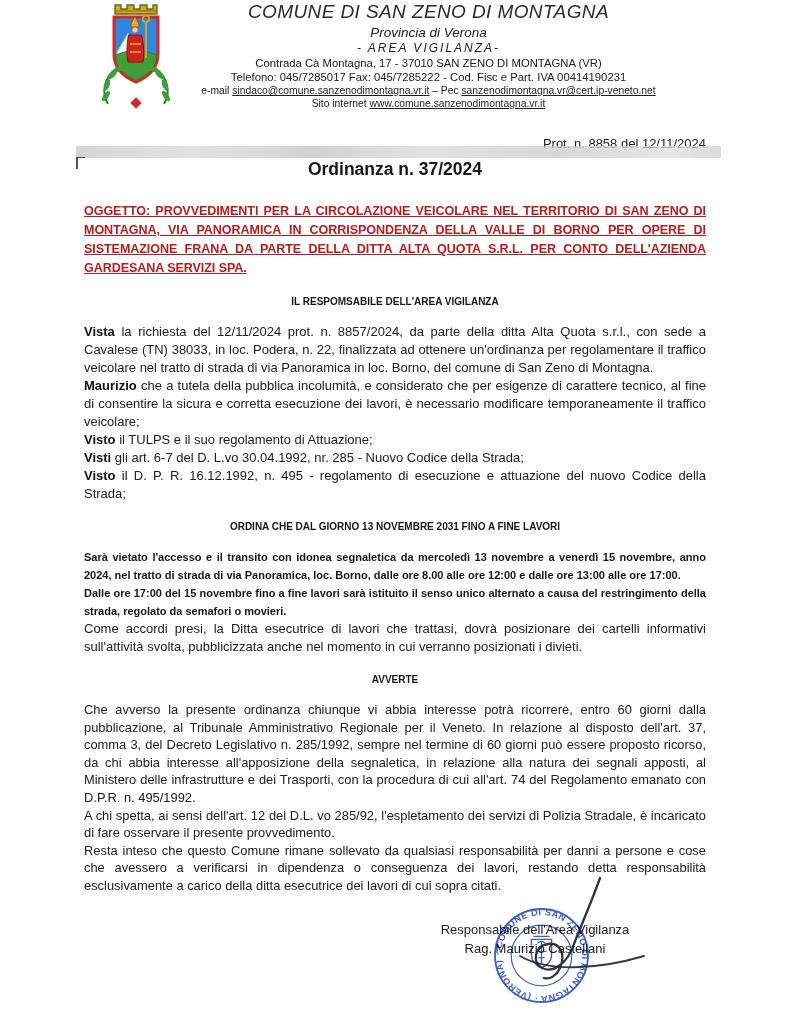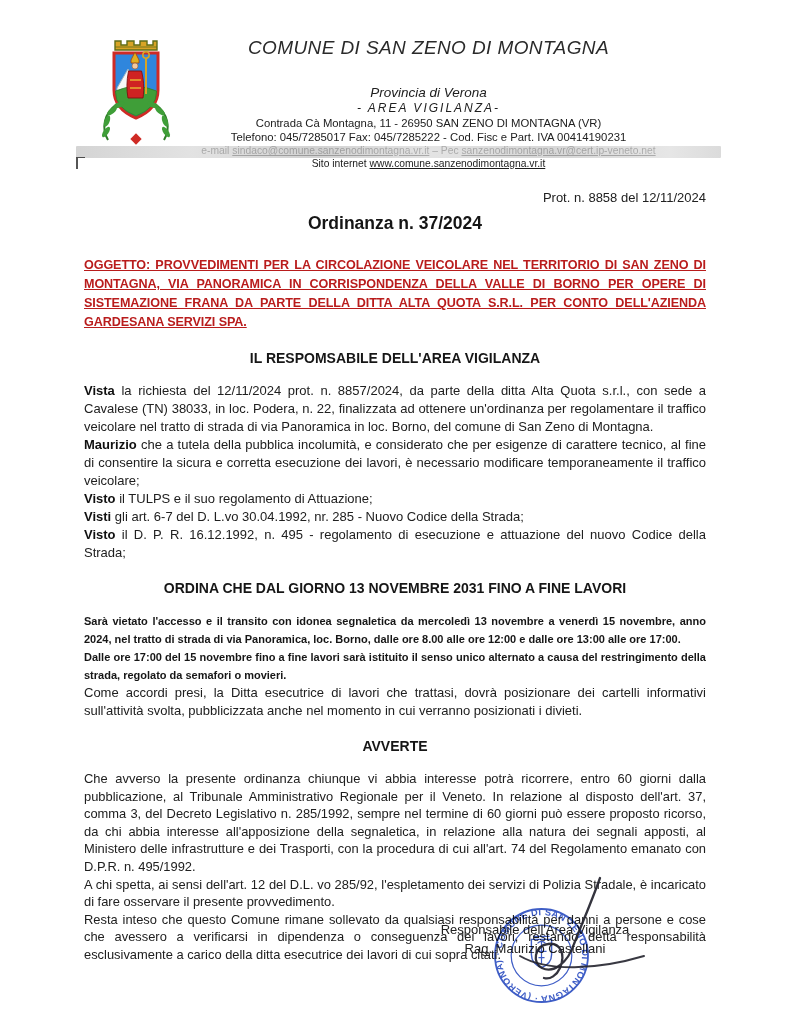--- a/index.html
+++ b/index.html
@@ -1,42 +1,42 @@
 <!DOCTYPE html>
 <html><head>
 <meta charset="utf-8">
 <style>
   html,body{margin:0;padding:0;background:#ffffff;}
   .page{
     position:relative;width:791px;height:1024px;background:#fff;overflow:hidden;
     font-family:"Liberation Sans", sans-serif;color:#202020;
   }
   
-  .header{display:flex;padding-top:36px;}
+  .header{display:flex;}
   .crest-box{width:108px;margin-left:86px;flex:0 0 auto;}
   .hdr-text{flex:1;text-align:center;padding-right:128px;}
   .hdr-title{font-size:19px;font-style:italic;letter-spacing:.4px;color:#2a2a2a;line-height:24px;}
-  .hdr-sub{font-size:13.5px;font-style:italic;line-height:17px;margin-top:24px;}
+  .hdr-sub{font-size:13.5px;font-style:italic;line-height:17px;}
   .hdr-area{font-size:12px;font-style:italic;letter-spacing:2px;line-height:15px;}
   .hdr-line{font-size:11.3px;line-height:14px;}
   .hdr-small{font-size:10.3px;line-height:13px;}
   .doc-link{text-decoration:underline;color:#1c1c1c;cursor:pointer;}
   
   .band{position:absolute;top:146px;left:76px;width:645px;height:12px;
     background:linear-gradient(90deg,#c6c6c6,#d9d9d9 18%,#c3c3c3 37%,#dadada 55%,#c9c9c9 74%,#dedede 92%,#cfcfcf);
     opacity:.75;border-radius:1px;}
   .bracket{position:absolute;top:157px;left:76px;width:7px;height:11px;
     border-left:2px solid #2b2b2b;border-top:1.5px solid #2b2b2b;opacity:.8;}
   
   .content{margin:0 85px 0 84px;}
   .prot{margin:20px 0 0 4px;font-size:13px;text-align:right;}
   .title{margin-top:8px;text-align:center;font-weight:bold;font-size:17.5px;color:#151515;}
   .subject{margin-top:22px;font-weight:bold;font-size:12.6px;line-height:19px;
     text-align:justify;letter-spacing:-0.1px;color:#b91c1c;text-decoration:underline;}
-  .heading{margin-top:18px;text-align:center;font-weight:bold;font-size:14px;color:#161616;}
+  .heading{margin-top:18px;text-align:center;font-weight:bold;font-size:10px;color:#161616;}
   .block{margin-top:16px;}
   .para{font-size:13px;line-height:18px;text-align:justify;margin:0;}
   .para b{color:#101010;}
   .para.bold{font-weight:bold;font-size:11px;color:#161616;}
   .notice .para{line-height:17.6px;font-size:12.9px;}
   
   .signature{position:absolute;left:425px;top:920px;width:220px;text-align:center;
     font-size:13px;line-height:19px;z-index:2;}
   .stamp{position:absolute;left:493px;top:907px;width:97px;height:97px;z-index:3;
     opacity:.9;mix-blend-mode:multiply;}
@@ -78,21 +78,21 @@
         <ellipse cx="79" cy="85" rx="6" ry="2.6" fill="#3f9e38" transform="rotate(70 79 85)"></ellipse>
         <ellipse cx="74" cy="75" rx="6" ry="2.6" fill="#3f9e38" transform="rotate(40 74 75)"></ellipse>
         <ellipse cx="67" cy="69" rx="6" ry="2.6" fill="#3f9e38" transform="rotate(20 67 69)"></ellipse>
         <rect x="46" y="99" width="8" height="8" fill="#cf2b25" transform="rotate(45 50 103)"></rect>
       </svg>
     </div>
     <div class="hdr-text">
       <div class="hdr-title">COMUNE DI SAN ZENO DI MONTAGNA</div>
       <div class="hdr-sub">Provincia di Verona</div>
       <div class="hdr-area">- AREA VIGILANZA-</div>
-      <div class="hdr-line">Contrada Cà Montagna, 11 - 26950 SAN ZENO DI MONTAGNA (VR)</div>
+      <div class="hdr-line">Contrada Cà Montagna, 17 - 37010 SAN ZENO DI MONTAGNA (VR)</div>
       <div class="hdr-line">Telefono: 045/7285017 Fax: 045/7285222 - Cod. Fisc e Part. IVA 00414190231</div>
       <div class="hdr-small">
         <span>e-mail</span>
         <span class="doc-link">sindaco@comune.sanzenodimontagna.vr.it</span>
         <span>– Pec</span>
         <span class="doc-link">sanzenodimontagna.vr@cert.ip-veneto.net</span>
       </div>
       <div class="hdr-small">
         <span>Sito internet</span>
         <span class="doc-link">www.comune.sanzenodimontagna.vr.it</span>

